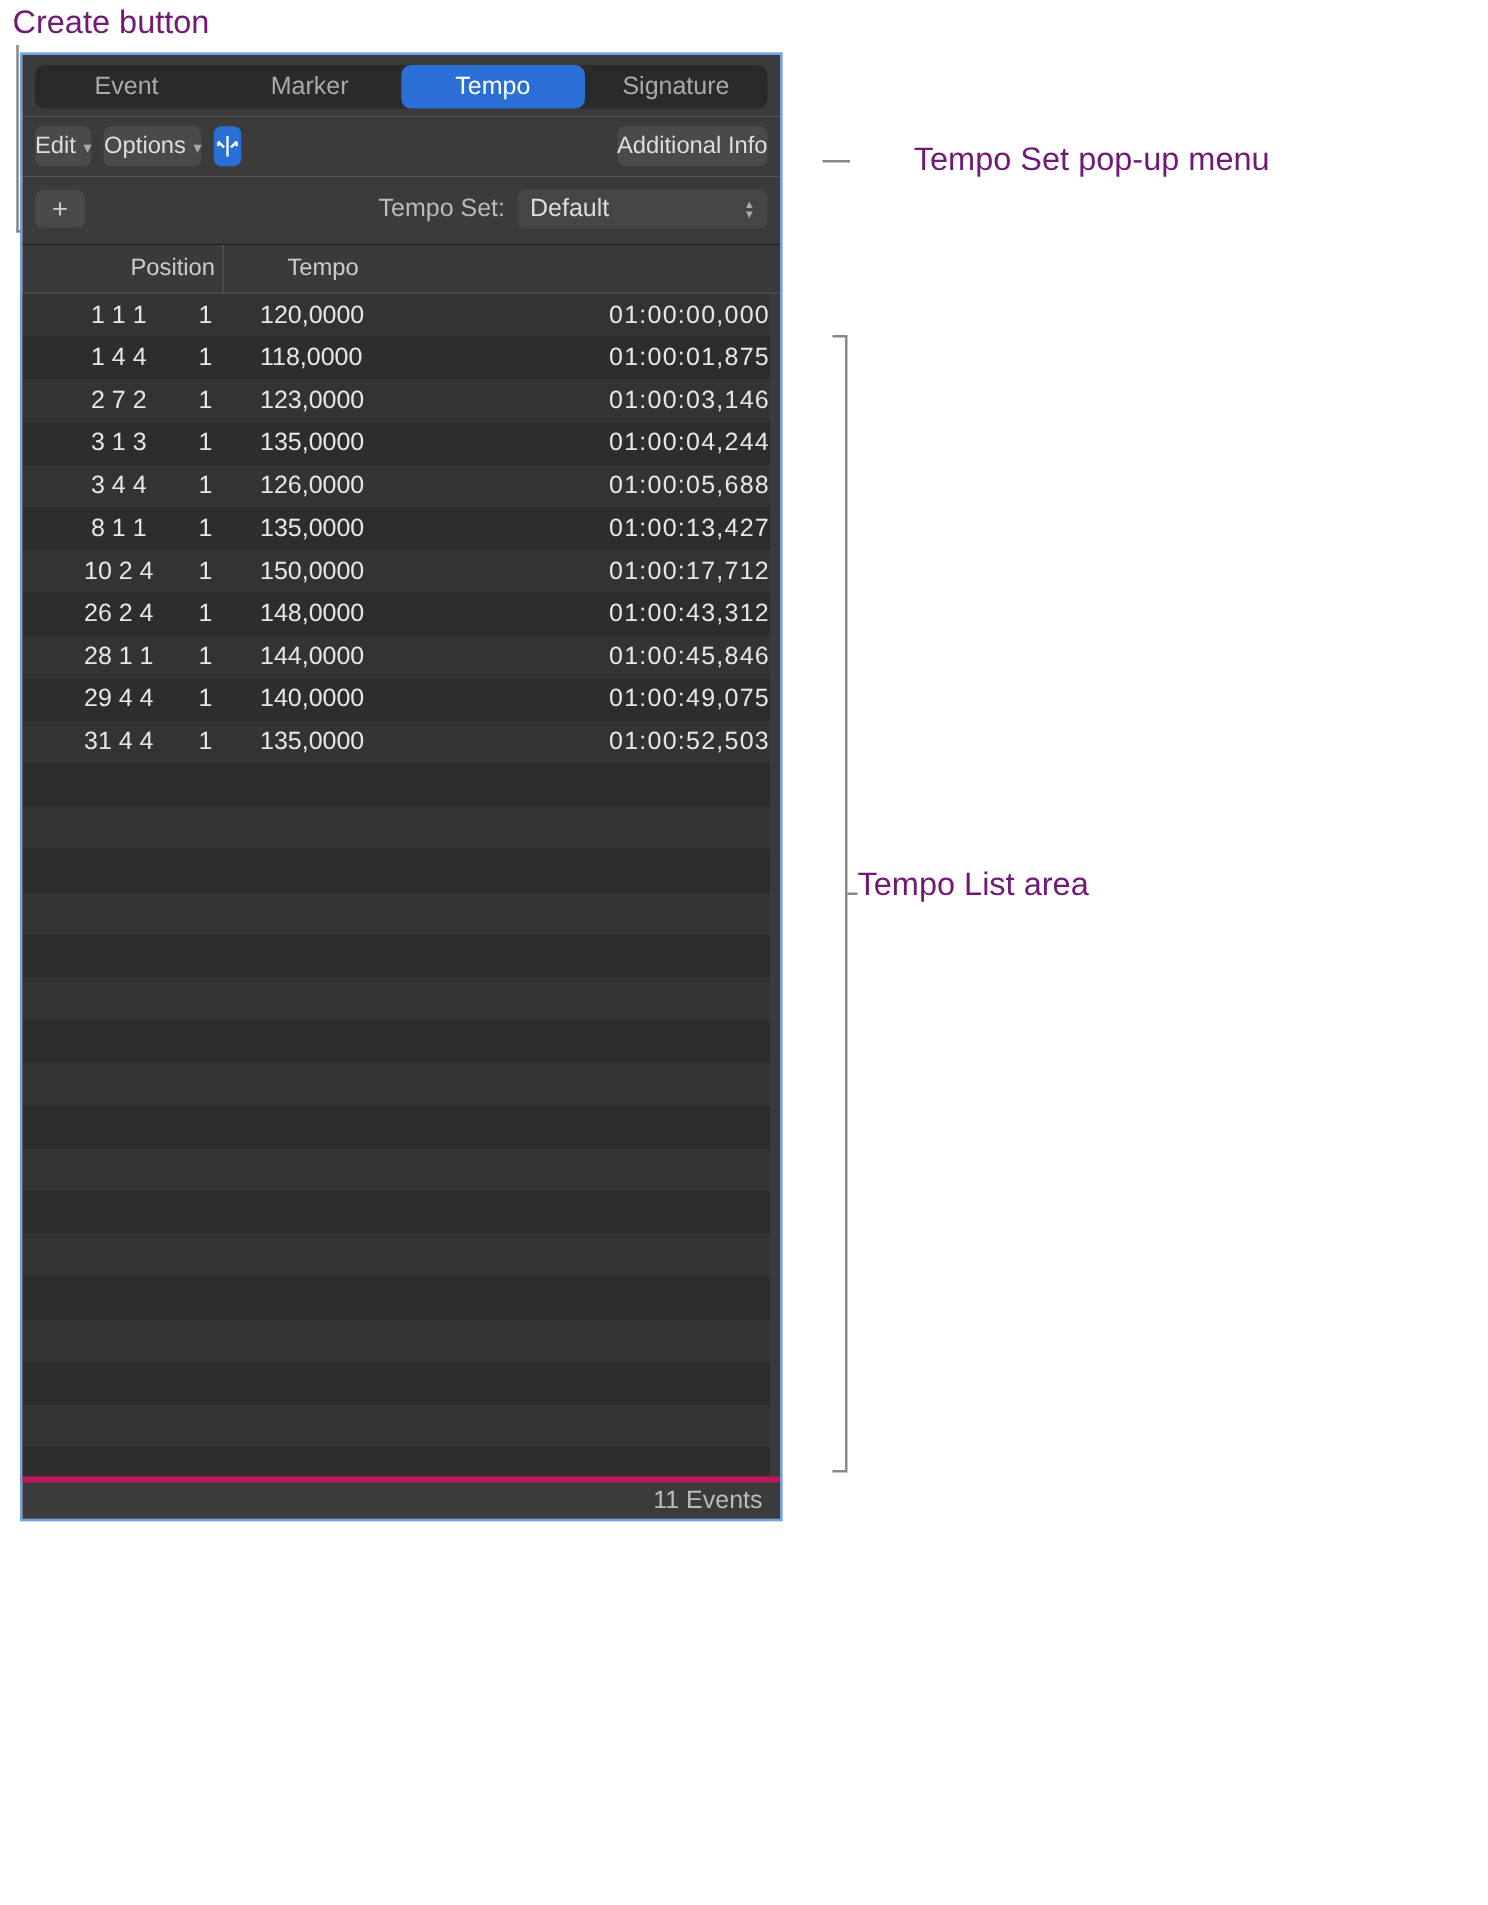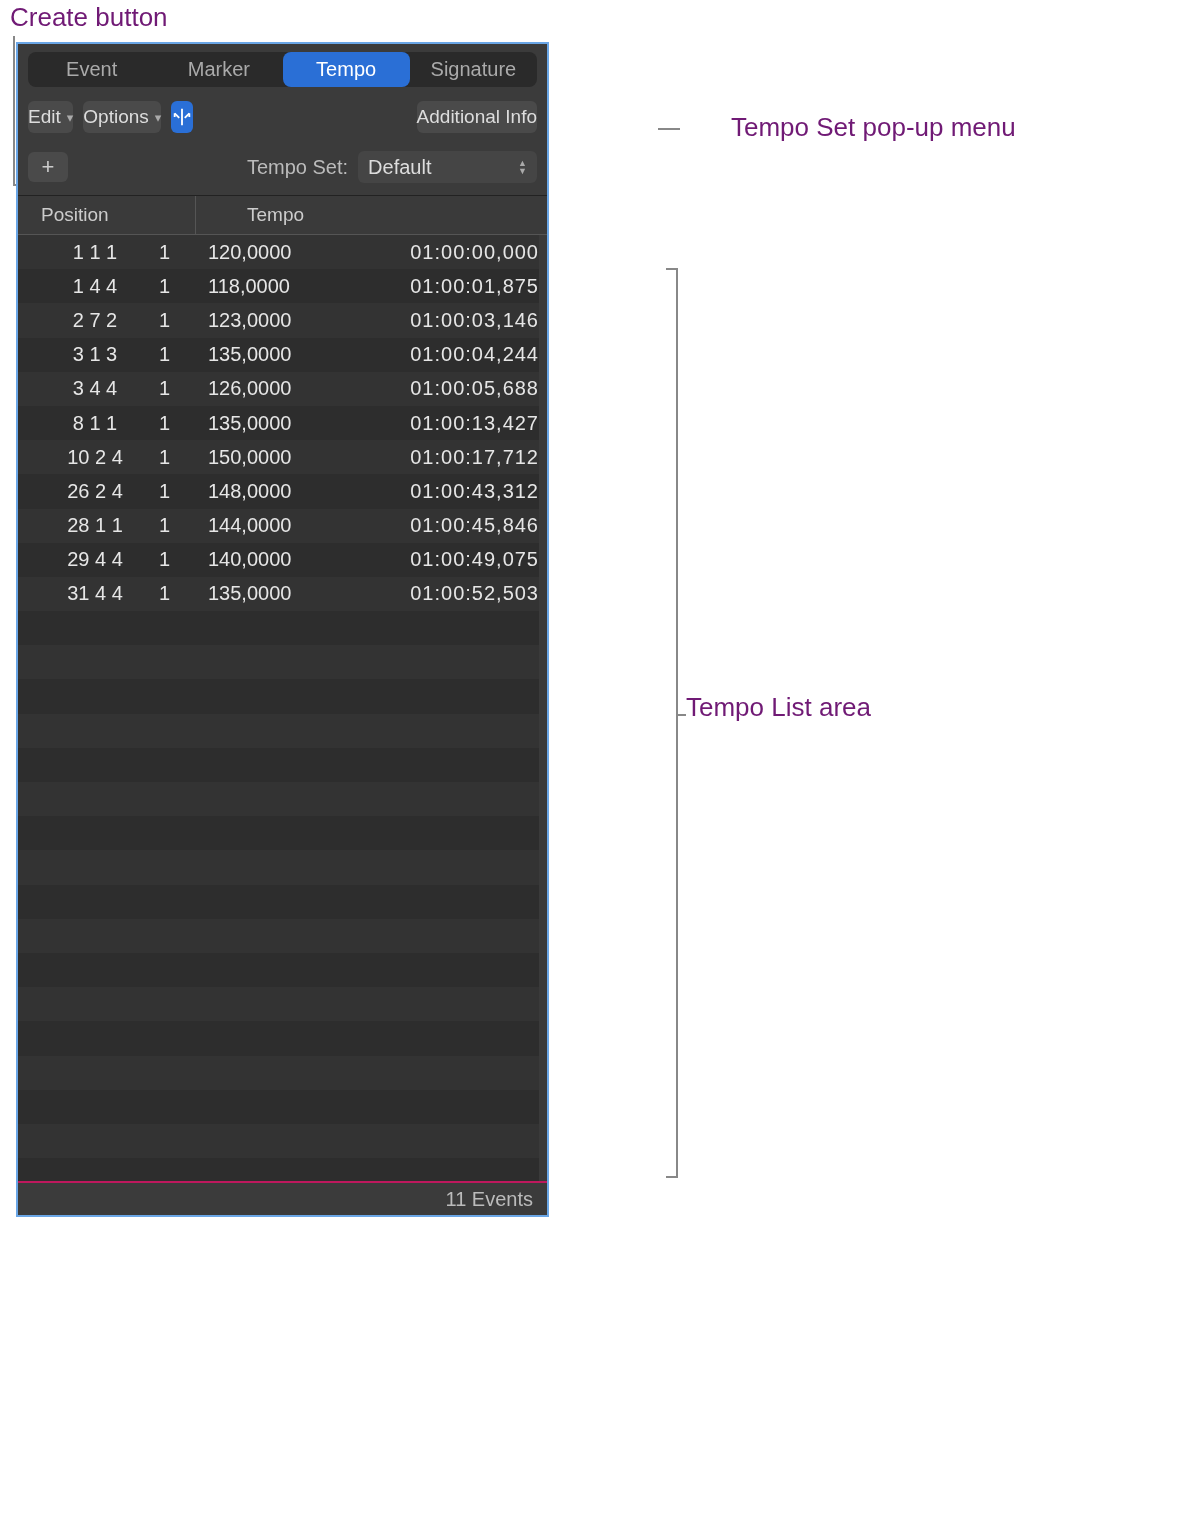--- a/index.html
+++ b/index.html
@@ -22,21 +22,21 @@
   }
   .callout-tick {
     position: absolute;
     background: #888;
   }
 
   .window {
     position: absolute;
     left: 16px;
     top: 42px;
-    width: 533px;
+    width: 610px;
     height: 1175px;
     background: #f9a8d4;
     border: 2px solid #6aa6e6;
     display: flex;
     flex-direction: column;
     font-size: 19px;
     color: #ccc;
   }
 
   
@@ -136,21 +136,21 @@
   .colheaders {
     display: flex;
     background: #3a3a3a;
     border-bottom: 1px solid #555;
     font-size: 19px;
     color: #ccc;
   }
   .colheaders div {
     padding: 8px 6px;
   }
-  .col-pos { width: 160px; text-align: left; margin-left: 17px; }
+  .col-pos { width: 160px; text-align: right; }
   .col-tempo { width: 160px; text-align: center; border-left:1px solid #555;}
   .col-smpte { flex: 1; text-align: center; border-left:1px solid #555;}
 
   
   .listarea {
     flex: 1;
     overflow: hidden;
     background: #2f2f2f;
     position: relative;
     border-right: 8px solid #3a3a3a;
@@ -191,21 +191,21 @@
   
   .footer {
     height: 34px;
     background: #3b3b3b;
     display: flex;
     justify-content: flex-end;
     align-items: center;
     padding-right: 14px;
     color: #bbb;
     font-size: 20px;
-    border-top: 2px solid #be185d;
+    border-top: 5px solid #be185d;
   }
 
   svg.catchicon { width: 22px; height: 22px; }
 </style>
 </head>
 <body>
 
 <div class="callout" style="left:10px; top:2px;">Create button</div>
 <div class="callout-line" style="left:13px; top:36px; width:2px; height:150px;"></div>
 <div class="callout-tick" style="left:13px; top:184px; width:10px; height:2px;"></div>

